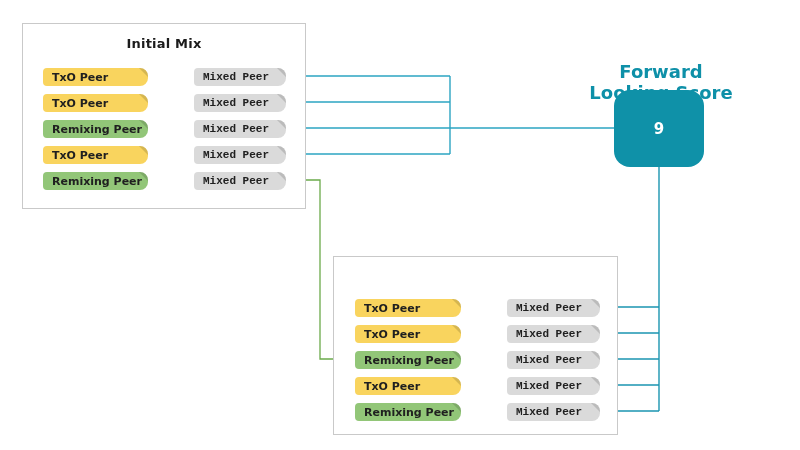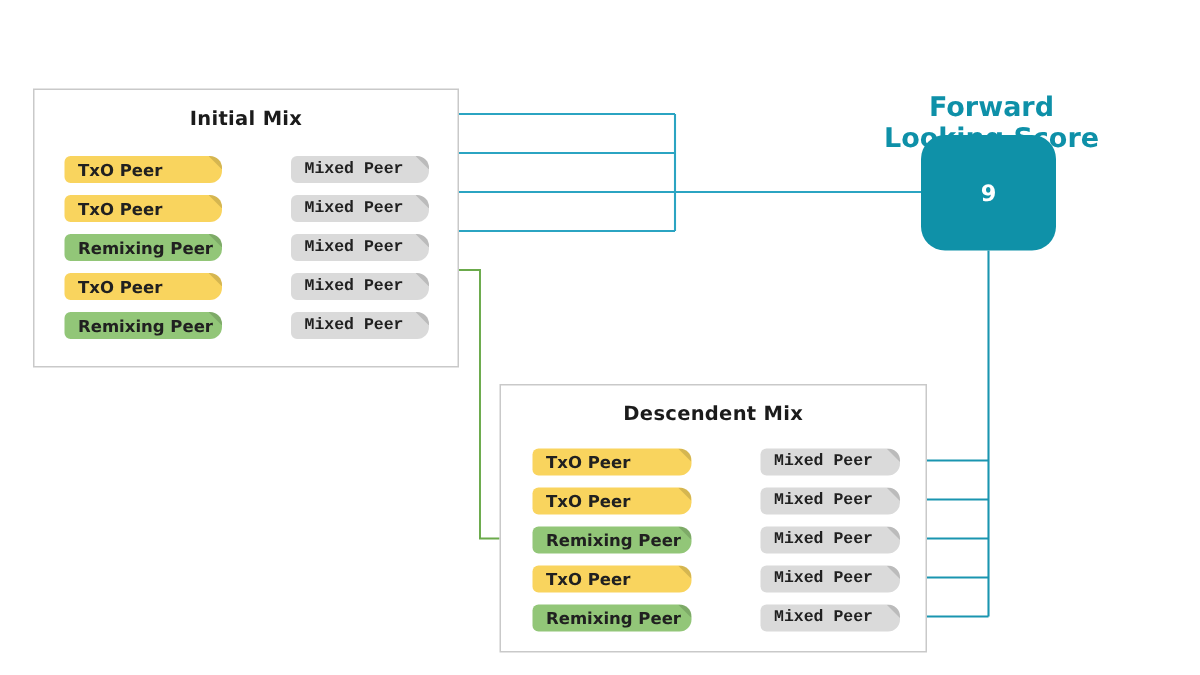--- a/index.html
+++ b/index.html
@@ -67,40 +67,39 @@
       <path class="ln-score" d="M599,359 H659"></path>
       <path class="ln-score" d="M599,385 H659"></path>
       <path class="ln-score" d="M599,411 H659"></path>
     </g>
     <g>
       <path class="ln-remix" d="M285,180 H320 V359 H347"></path>
       <path class="ln-remix" d="M342,355 L348,359 L342,363"></path>
     </g>
   </svg>
 
-  <div class="panel" style="left:22px;top:23px;width:284px;height:186px;margin-top:36px;">
+  <div class="panel" style="left:22px;top:23px;width:284px;height:186px;">
     <div class="panel-title">Initial Mix</div>
     <div class="col" style="left:20px;top:44px;width:105px;">
       <div class="peer-box yellow">TxO Peer</div>
       <div class="peer-box yellow">TxO Peer</div>
       <div class="peer-box green">Remixing Peer</div>
       <div class="peer-box yellow">TxO Peer</div>
       <div class="peer-box green">Remixing Peer</div>
     </div>
     <div class="col" style="left:171px;top:44px;width:92px;">
       <div class="peer-box gray">Mixed Peer</div>
       <div class="peer-box gray">Mixed Peer</div>
       <div class="peer-box gray">Mixed Peer</div>
       <div class="peer-box gray">Mixed Peer</div>
       <div class="peer-box gray">Mixed Peer</div>
     </div>
   </div>
 
   <div class="panel" style="left:333px;top:256px;width:285px;height:179px;">
-    <div class="panel-title">Descendent Mix</div>
     <div class="col" style="left:21px;top:42px;width:106px;">
       <div class="peer-box yellow">TxO Peer</div>
       <div class="peer-box yellow">TxO Peer</div>
       <div class="peer-box green">Remixing Peer</div>
       <div class="peer-box yellow">TxO Peer</div>
       <div class="peer-box green">Remixing Peer</div>
     </div>
     <div class="col" style="left:173px;top:42px;width:93px;">
       <div class="peer-box gray">Mixed Peer</div>
       <div class="peer-box gray">Mixed Peer</div>

